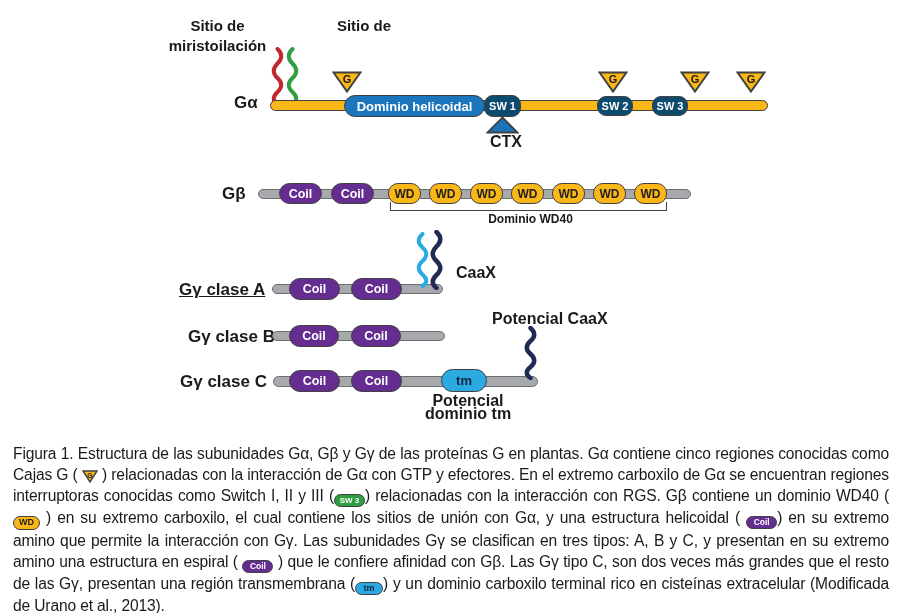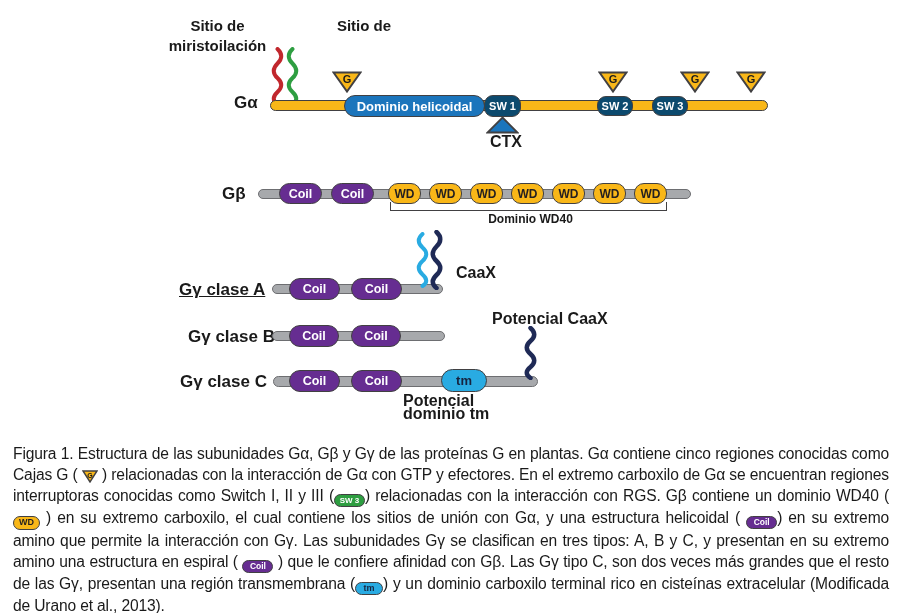--- a/index.html
+++ b/index.html
@@ -125,21 +125,21 @@
   <div class="smalllbl" style="left:492px;top:310px;">Potencial CaaX</div>
 
   <div class="lbl rowlbl" style="left:180px;top:372px;">Gγ clase C</div>
   <div class="bar" style="left:273px;top:376px;width:265px;height:11px;"></div>
   <div class="pill purple" style="left:289px;top:370px;width:51px;height:22px;">Coil</div>
   <div class="pill purple" style="left:351px;top:370px;width:51px;height:22px;">Coil</div>
   <div class="pill cyan" style="left:441px;top:369px;width:46px;height:23px;">tm</div>
   <svg class="abs" style="left:523px;top:326px;" width="15" height="54" viewBox="0 0 15 54">
     <path d="M7.5,2 Q15,8.5 7.5,15 Q0,21.5 7.5,28 Q15,34.5 7.5,41 Q0,47 7.5,52" fill="none" stroke="#1F2A56" stroke-width="4.5" stroke-linecap="round"></path>
   </svg>
-  <div class="smalllbl" style="left:403px;top:394px;width:130px;text-align:left;line-height:13px;">
+  <div class="smalllbl" style="left:403px;top:394px;width:130px;text-align:center;line-height:13px;">
     <div>Potencial</div>
     <div>dominio tm</div>
   </div>
 
   <div id="caption">
     <span>Figura 1. Estructura de las subunidades Gα, Gβ y Gγ de las proteínas G en plantas. Gα contiene cinco regiones conocidas como Cajas G ( </span><svg class="cap-ic cap-tri" width="16" height="13" viewBox="0 0 16 13">
         <polygon points="1,1 15,1 8,12" fill="#F9B718" stroke="#414042" stroke-width="1.4"></polygon>
         <text x="8" y="7.5" text-anchor="middle" font-size="7" font-weight="bold" fill="#1a1a1a">G</text>
       </svg><span> ) relacionadas con la interacción de Gα con GTP y efectores. En el extremo carboxilo de Gα se encuentran regiones interruptoras conocidas como Switch I, II y III (</span><span class="cap-ic cap-sw3">SW 3</span><span>) relacionadas con la interacción con RGS. Gβ contiene un dominio WD40 ( </span><span class="cap-ic cap-wd">WD</span><span> ) en su extremo carboxilo, el cual contiene los sitios de unión con Gα, y una estructura helicoidal ( </span><span class="cap-ic cap-coil">Coil</span><span>) en su extremo amino que permite la interacción con Gγ. Las subunidades Gγ se clasifican en tres tipos: A, B y C, y presentan en su extremo amino una estructura en espiral ( </span><span class="cap-ic cap-coil">Coil</span><span> ) que le confiere afinidad con Gβ. Las Gγ tipo C, son dos veces más grandes que el resto de las Gγ, presentan una región transmembrana (</span><span class="cap-ic cap-tm">tm</span><span>) y un dominio carboxilo terminal rico en cisteínas extracelular (Modificada de Urano </span><span class="it">et al.</span><span>, 2013).</span>
   </div>

